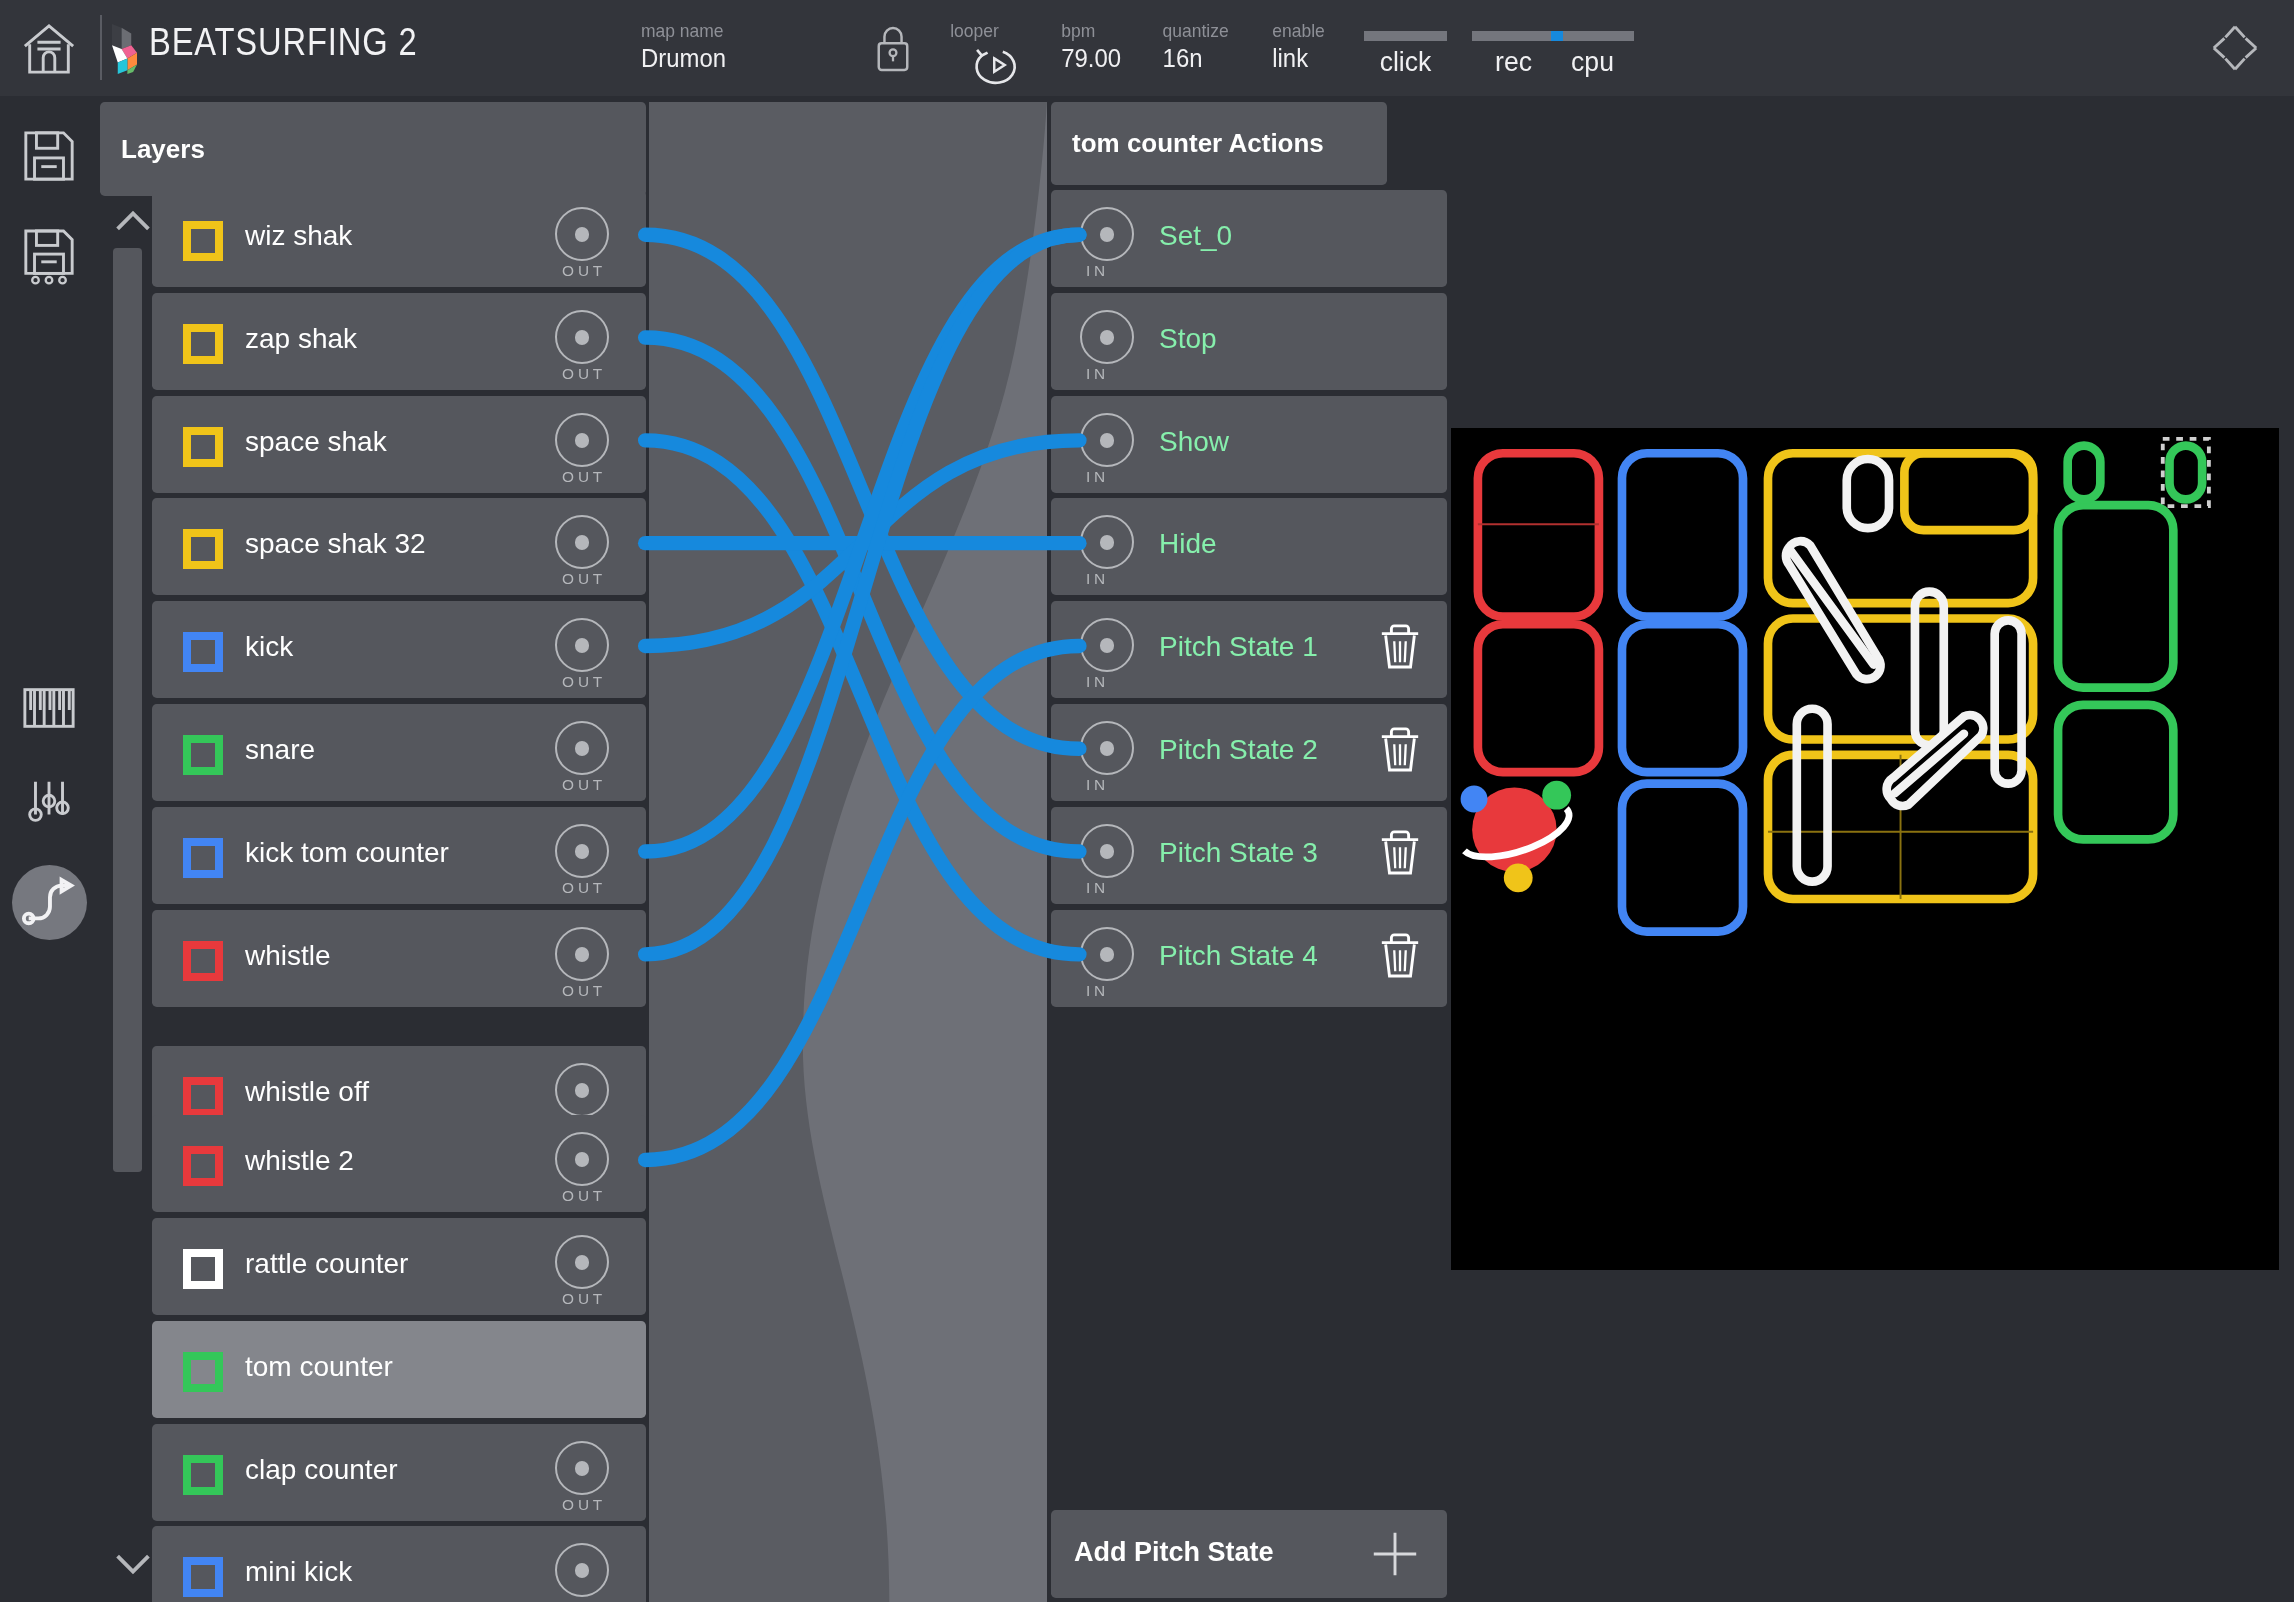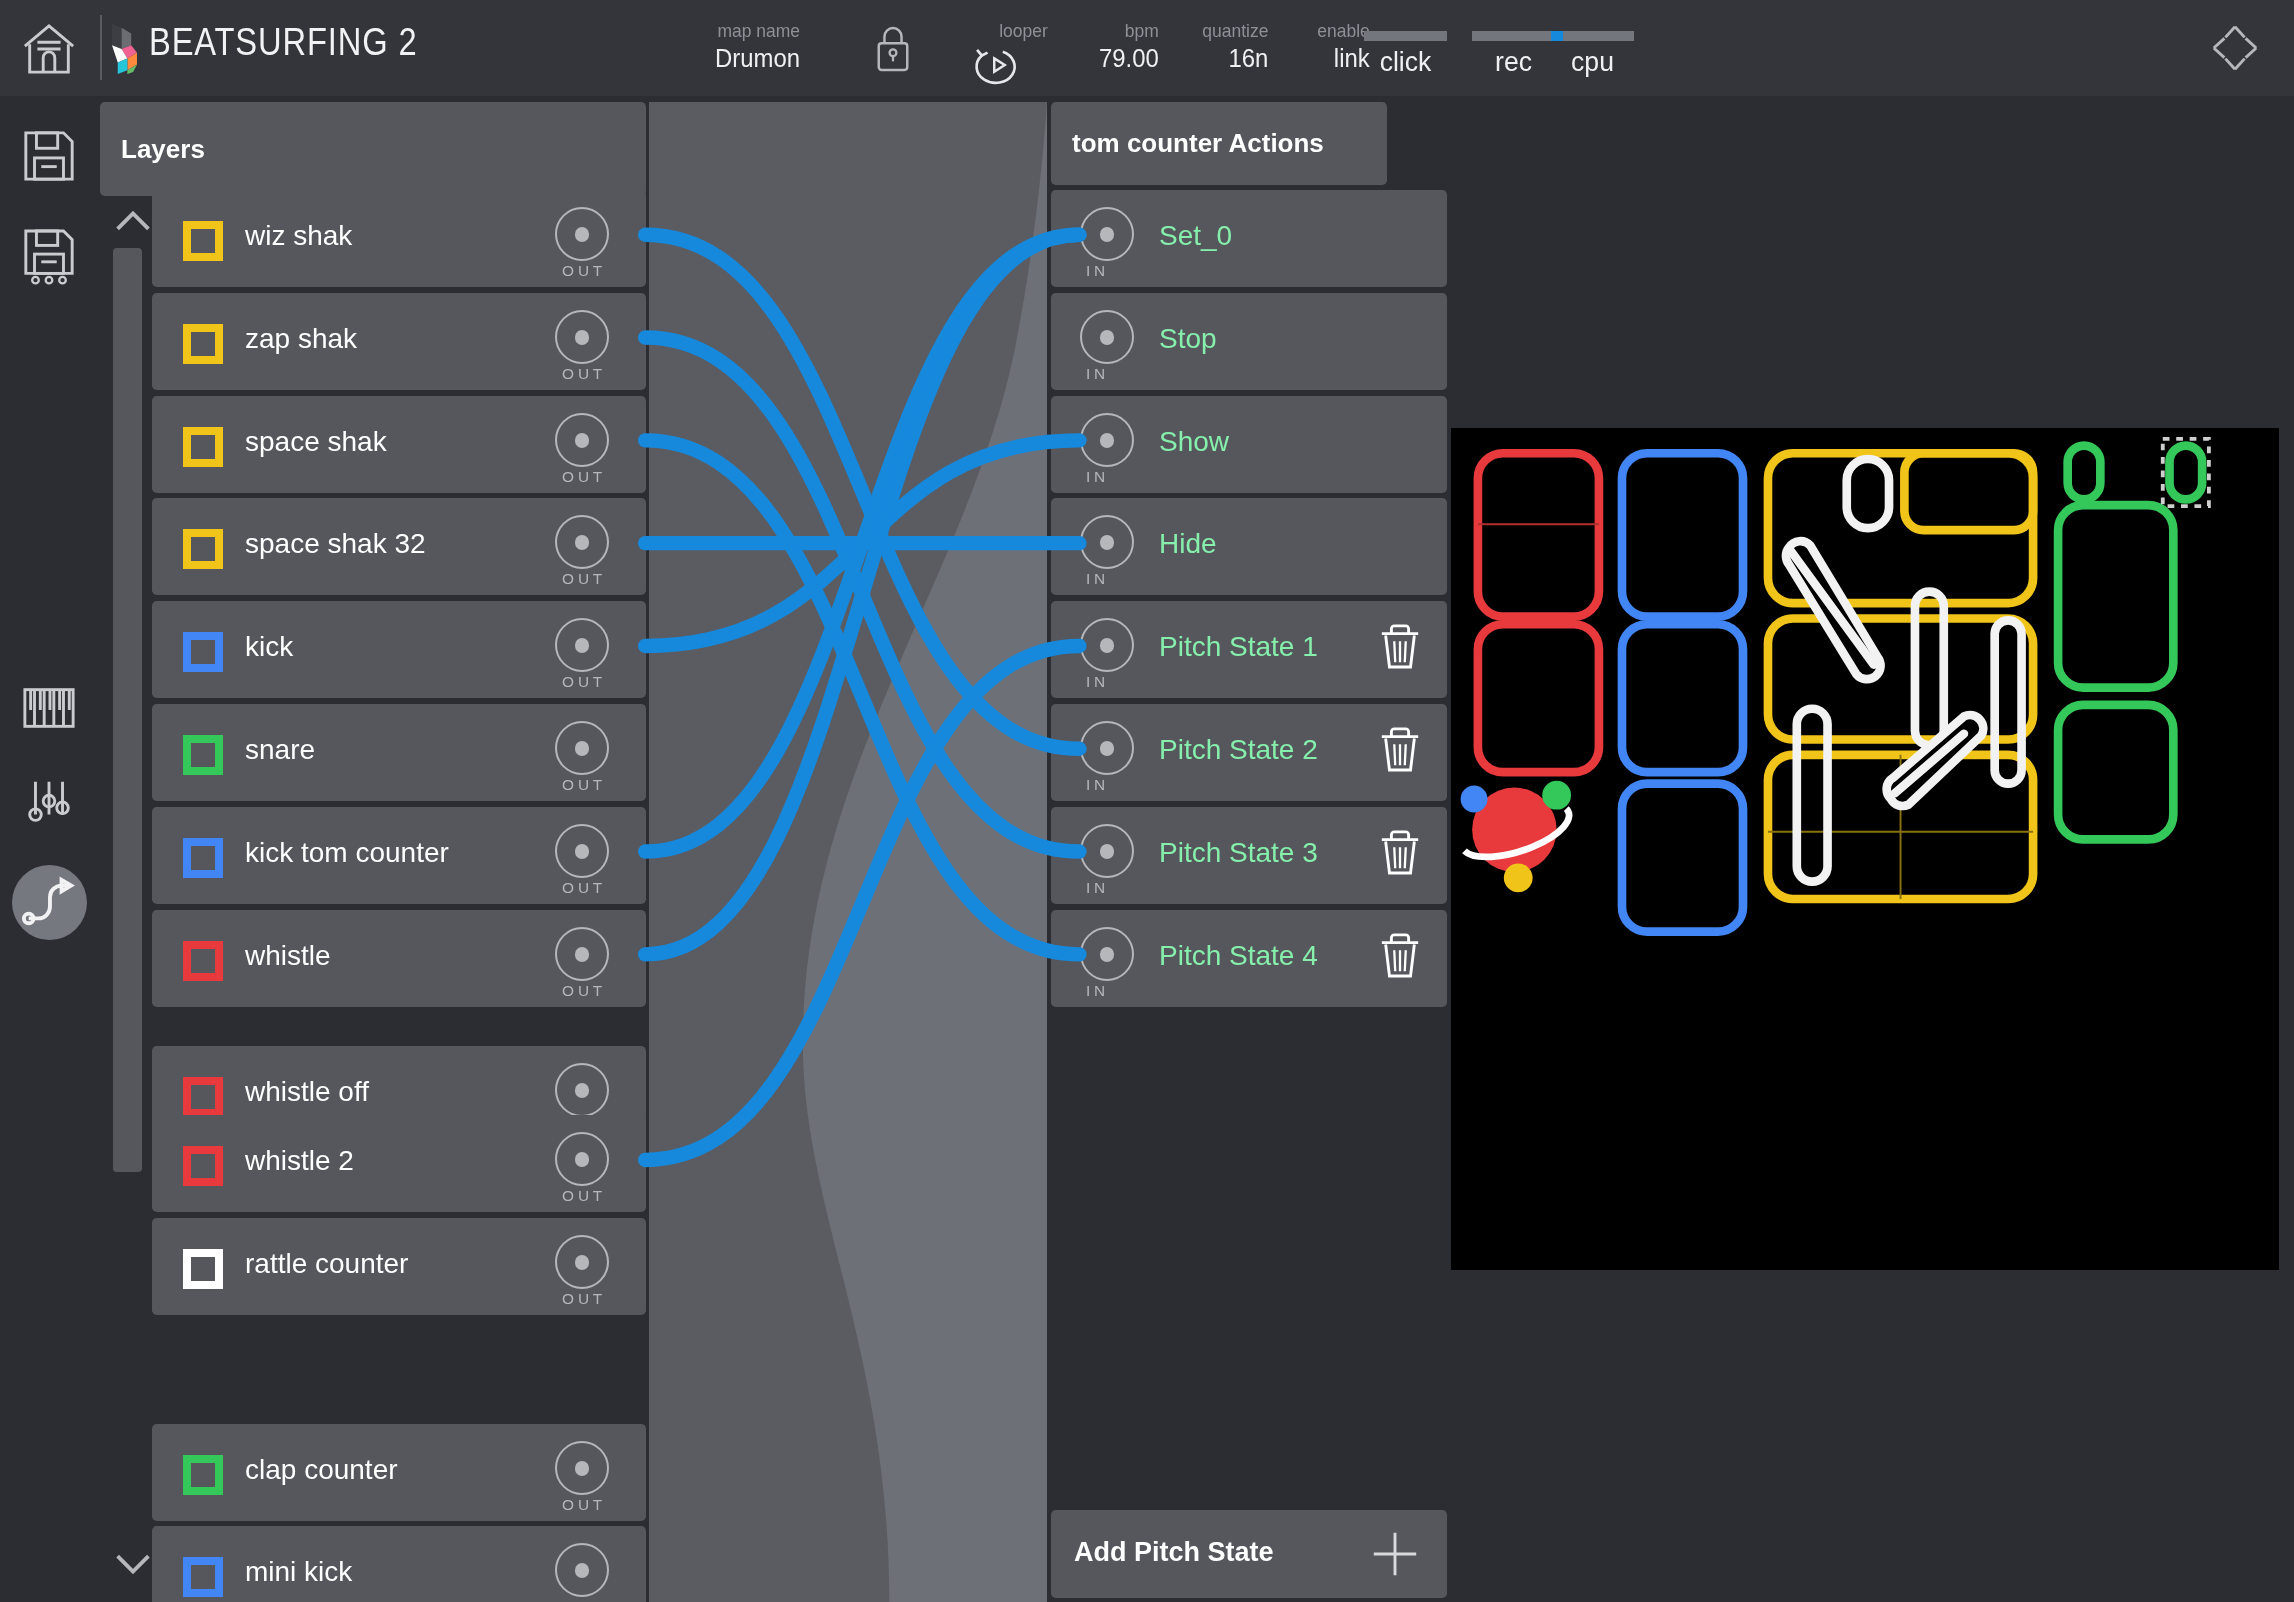--- a/index.html
+++ b/index.html
@@ -13,21 +13,21 @@
 
   
   #header { position:absolute; left:0; top:0; width:2294px; height:96px; background:#33353b; }
   #home-icon { position:absolute; left:21px; top:21px; width:56px; height:56px; }
   #hdr-divider { position:absolute; left:100px; top:15.4px; width:1.9px; height:65px; background:#5a5c63; }
   #logo-mark { position:absolute; left:108px; top:24px; width:33px; height:50px; }
   #app-title { position:absolute; left:149px; top:21px; font-size:38px; font-weight:400;
     letter-spacing:1px; color:#f2f2f4; font-family:"Liberation Sans Narrow","Liberation Sans",sans-serif;
     transform:scaleX(.86); transform-origin:left center; white-space:nowrap; }
 
-  .hdr-field { position:absolute; text-align:right; }
+  .hdr-field { position:absolute; text-align:left; }
   .hdr-label { font-size:19px; color:#8e9097; line-height:24px; white-space:nowrap;
       font-family:"Liberation Sans Narrow","Liberation Sans",sans-serif; transform:scaleX(.92); }
   .hdr-value { font-size:26px; color:#f0f0f2; line-height:31px; white-space:nowrap;
       font-family:"Liberation Sans Narrow","Liberation Sans",sans-serif; transform:scaleX(.92); }
 
   #f-mapname { left:634px; top:19px; width:173px; }
   #lock-icon  { position:absolute; left:874px; top:24px; width:38px; height:50px; }
   #f-looper  { left:946px; top:19px; width:106px; }
   #looper-icon { position:absolute; left:974px; top:46px; width:50px; height:40px; }
   #f-bpm     { left:1057px; top:19px; width:106px; }
@@ -334,20 +334,24 @@
         <div class="port-label">OUT</div>
       </div>
       <div class="layer-row" style="top: 1028px;">
         <div class="layer-swatch" style="border-color: rgb(255, 255, 255);"></div>
         <div class="layer-name">rattle counter</div>
         <div class="port">
           <div class="port-ring"></div>
           <div class="port-dot"></div>
         </div>
         <div class="port-label">OUT</div>
+      </div>
+      <div class="layer-row selected" style="top: 1131px;">
+        <div class="layer-swatch" style="border-color: rgb(52, 199, 89);"></div>
+        <div class="layer-name">tom counter</div>
       </div>
       <div class="layer-row" style="top: 1234px;">
         <div class="layer-swatch" style="border-color: rgb(52, 199, 89);"></div>
         <div class="layer-name">clap counter</div>
         <div class="port">
           <div class="port-ring"></div>
           <div class="port-dot"></div>
         </div>
         <div class="port-label">OUT</div>
       </div>

